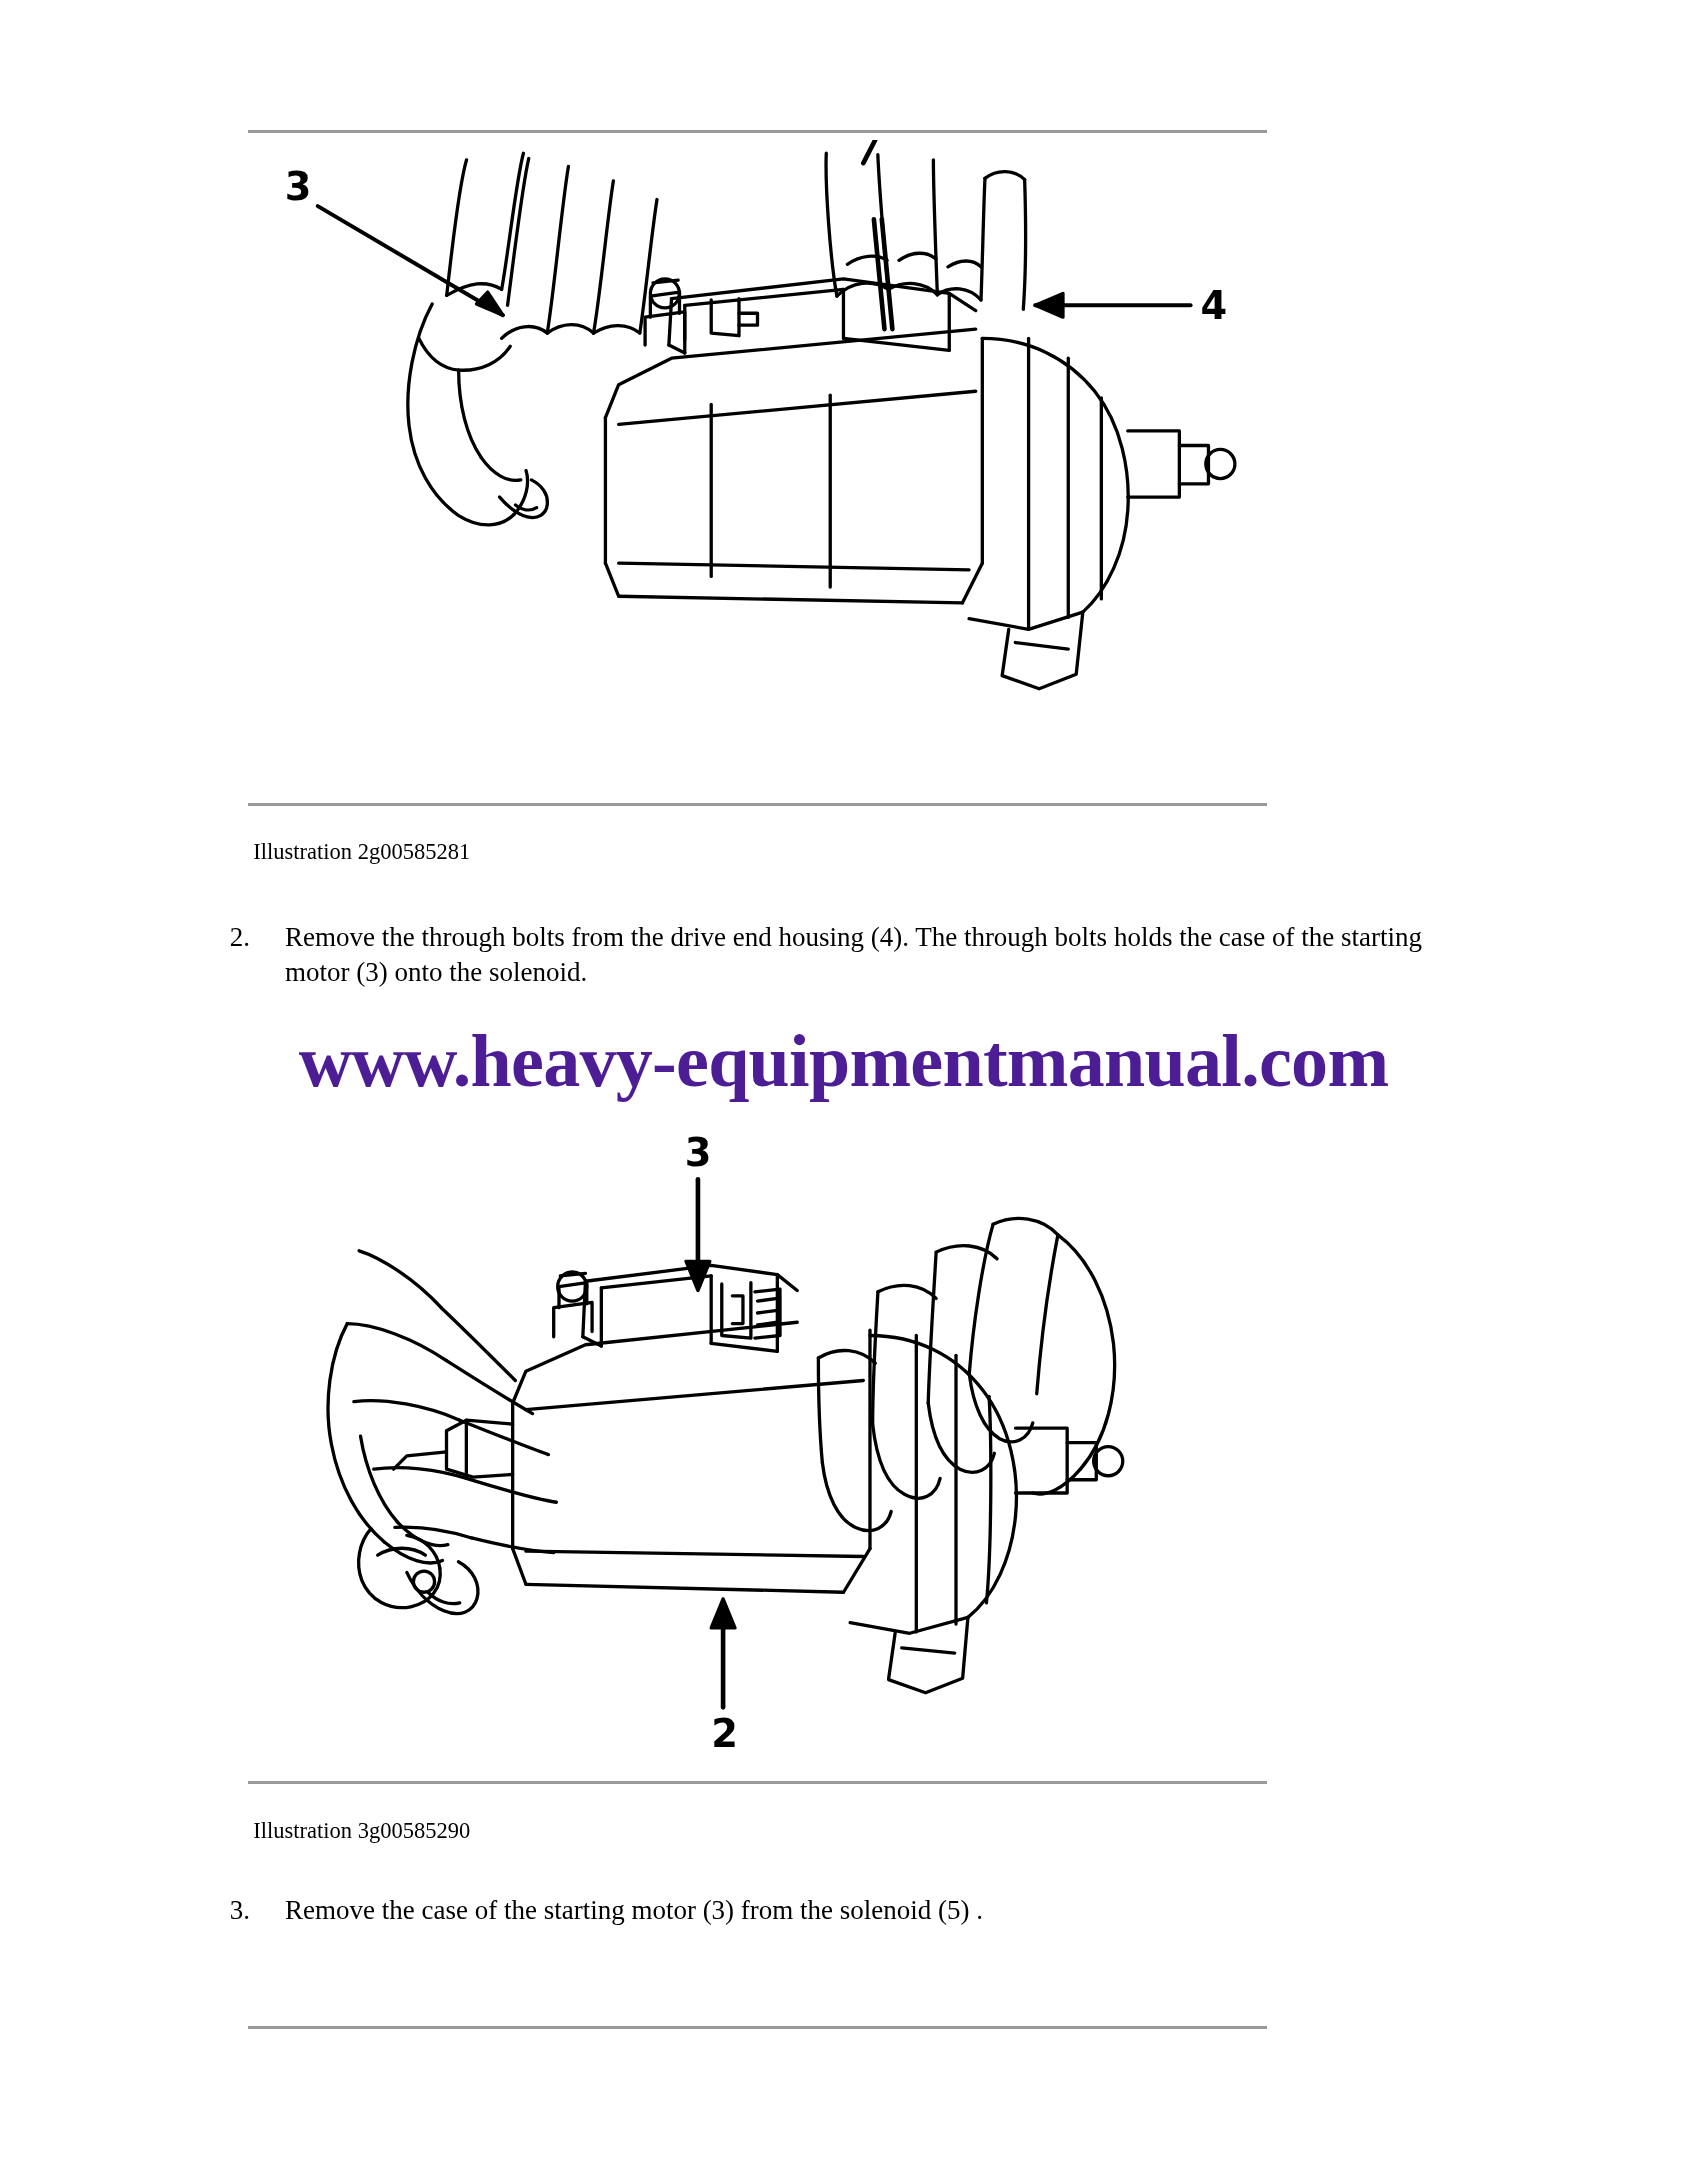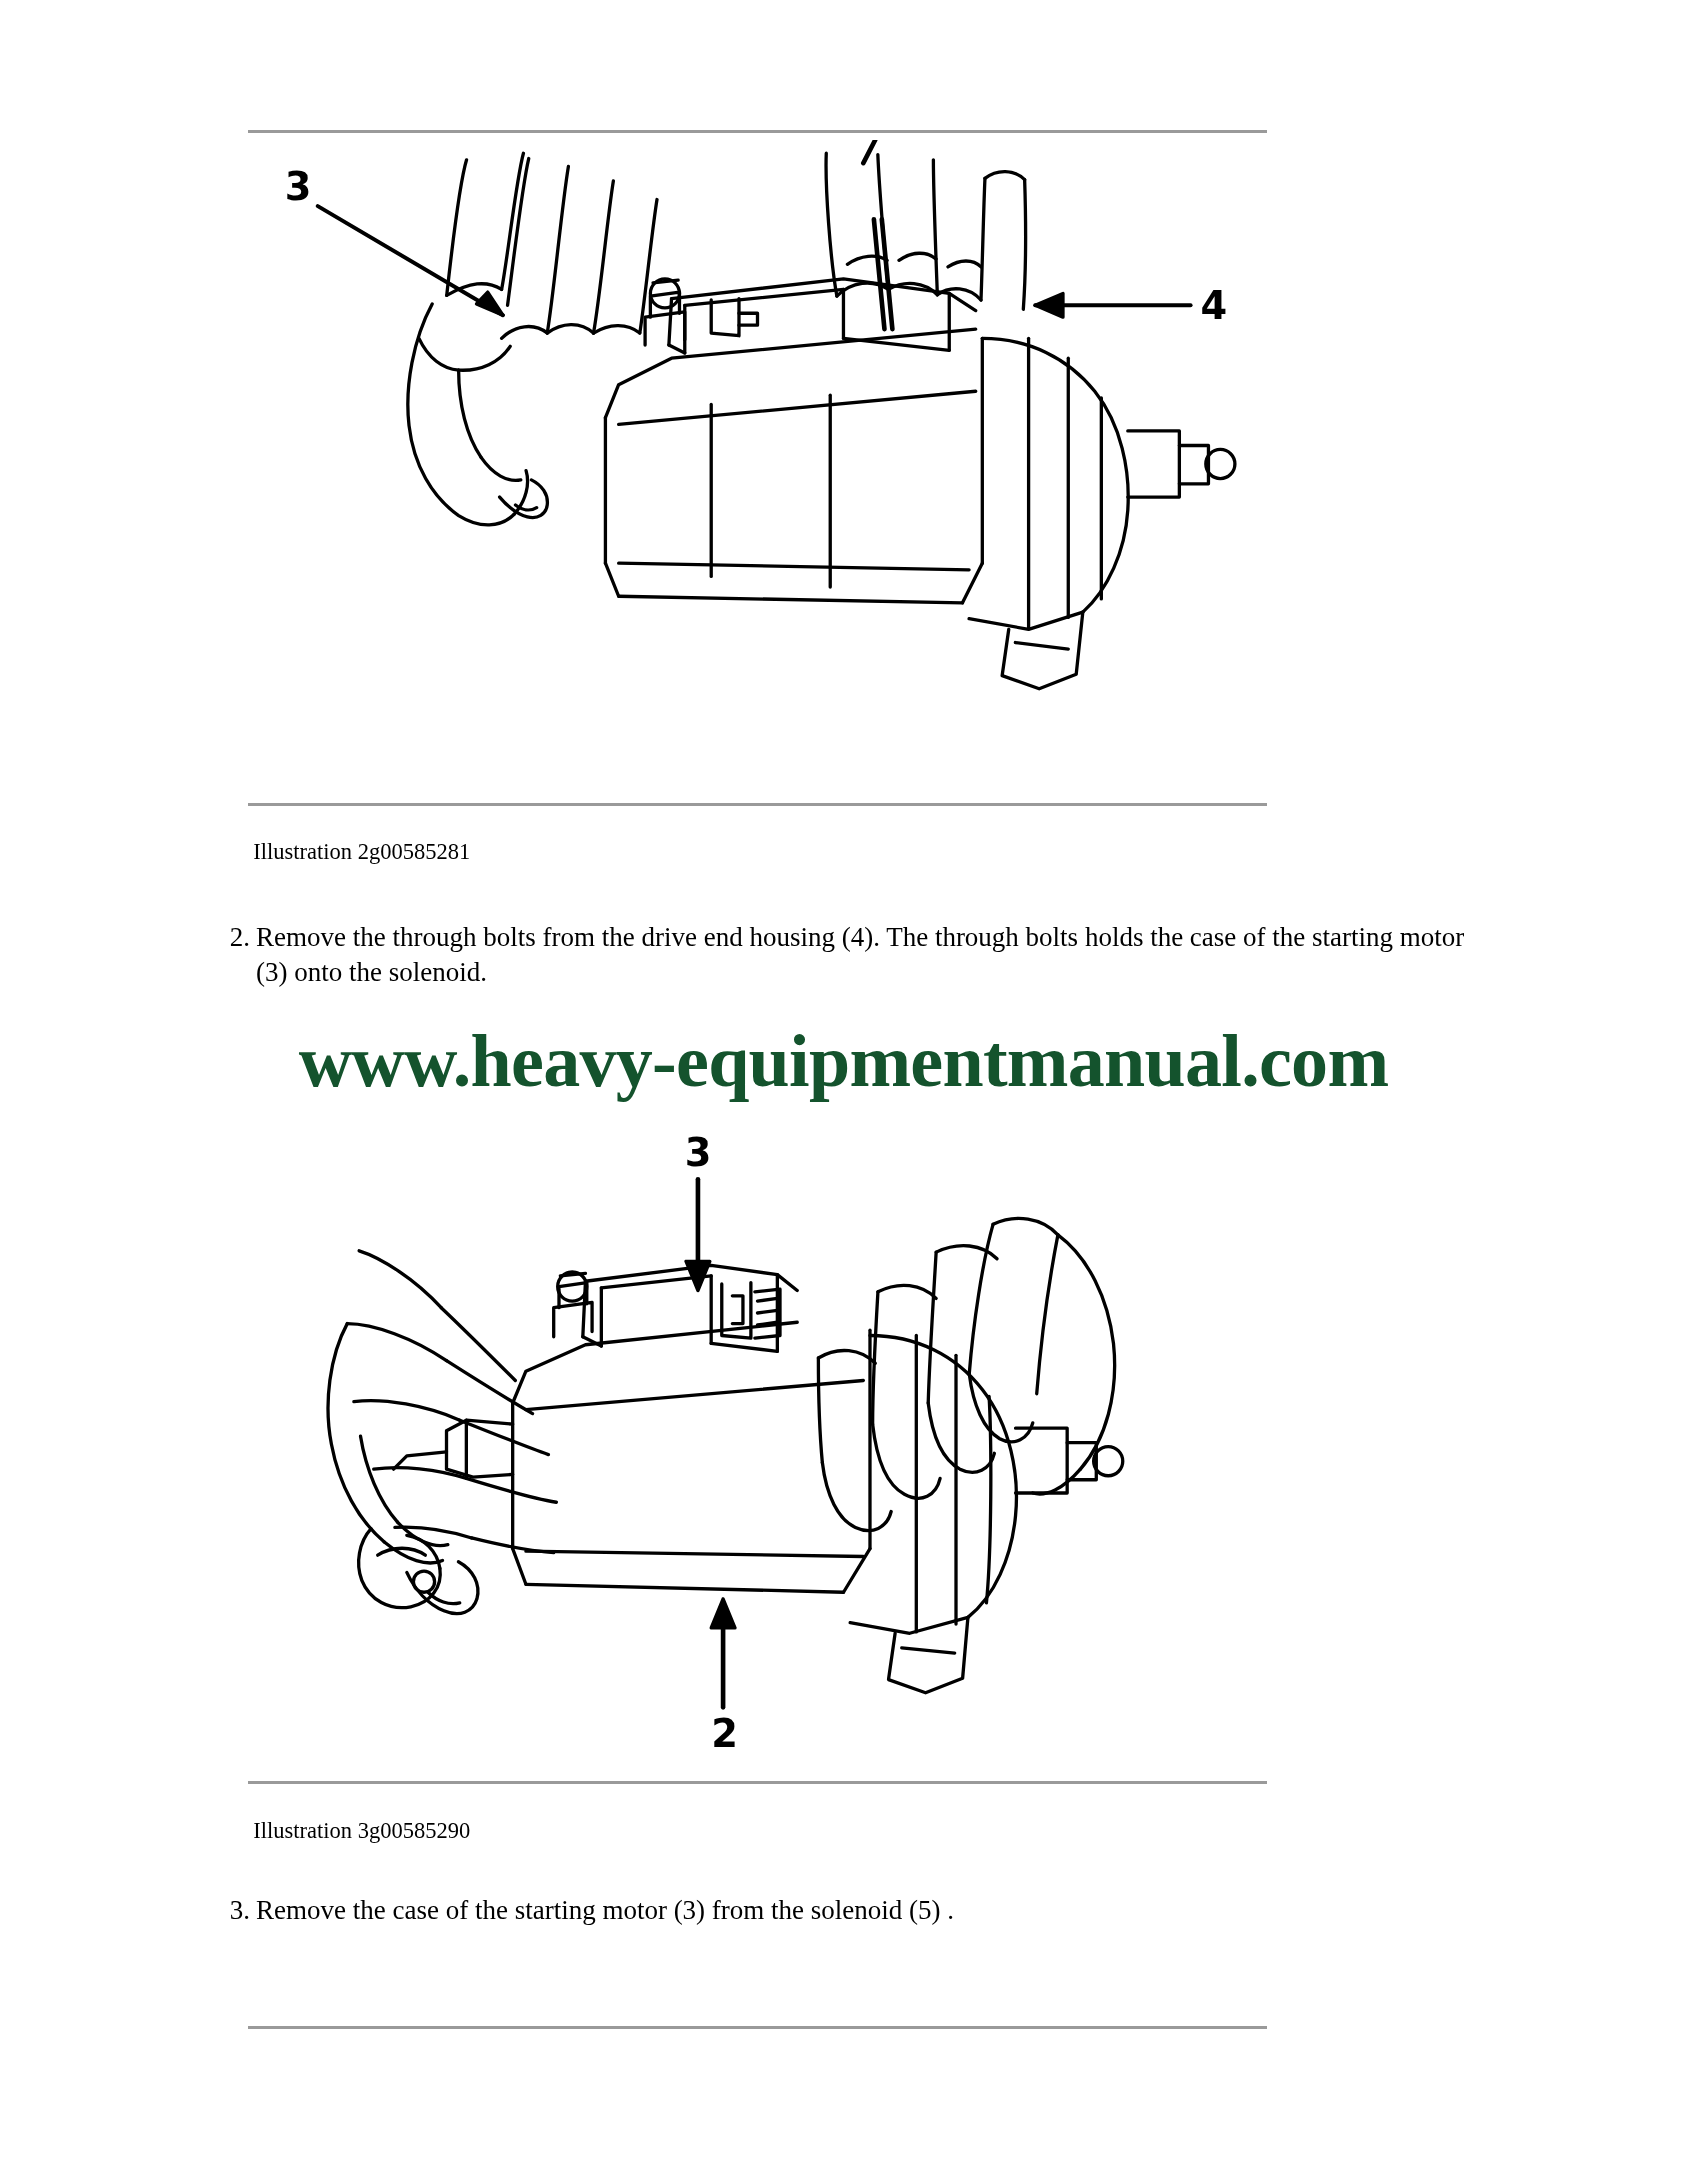--- a/index.html
+++ b/index.html
@@ -56,30 +56,30 @@
     line-height: 1.30;
     font-family: "Liberation Serif", serif;
   }
   .step-num {
     position: absolute;
     left: 0;
     width: 52px;
     text-align: right;
   }
   .step-body {
-    margin-left: 58px;
+    margin-left: 87px;
     display: block;
   }
 
   .watermark {
     position: absolute;
     left: 0;
     width: 1687px;
     text-align: center;
-    color: #14532d;
+    color: #4c1d95;
     font-family: "Liberation Serif", serif;
     font-size: 74px;
     font-weight: 700;
     letter-spacing: -0.7px;
     white-space: nowrap;
   }
   svg { display: block; }
 </style>
 </head>
 <body>

